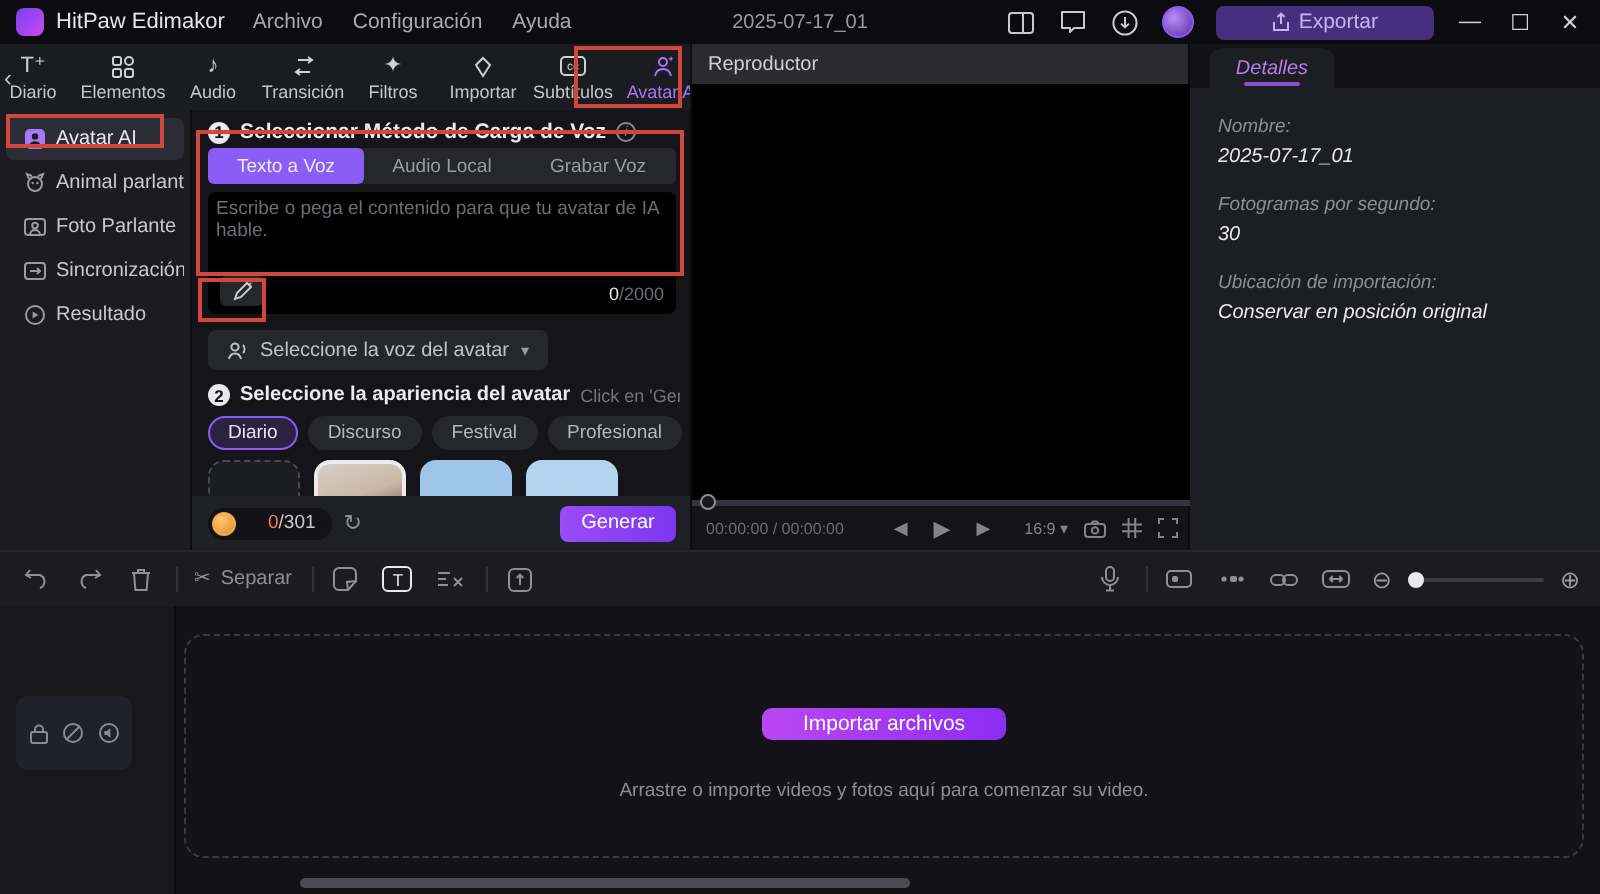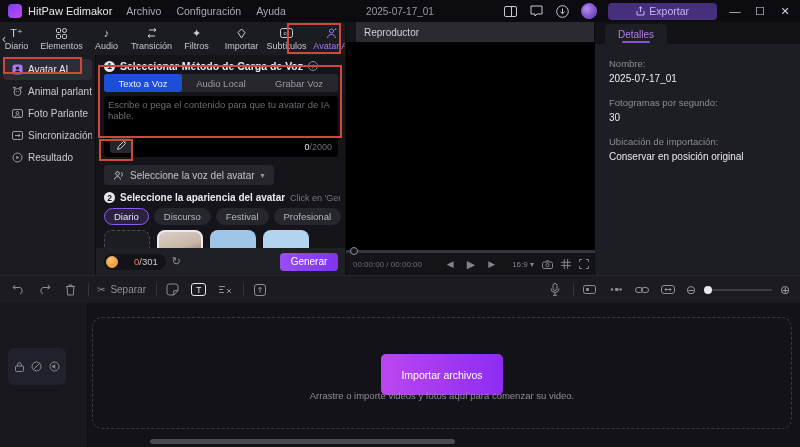--- a/index.html
+++ b/index.html
@@ -38,21 +38,21 @@
 
   
   #panel { left:95px; top:55px; width:250px; height:220px; background:#141419; border-left:1px solid #0c0c10; }
   .stephead { position:absolute; left:8px; display:flex; align-items:center; gap:5px; white-space:nowrap; overflow:hidden; width:236px; }
   .stepnum { width:11px; height:11px; border-radius:50%; background:#e8e8ee; color:#141419; font-size:8.5px; font-weight:bold; display:flex; align-items:center; justify-content:center; flex:none; }
   .steptitle { color:#eceaf0; font-size:10.5px; font-weight:bold; }
   .stephint { color:#74747d; font-size:9px; }
   .info-ic { width:10px; height:10px; border:1px solid #8a8a92; border-radius:50%; color:#8a8a92; font-size:7px; display:flex; align-items:center; justify-content:center; font-style:italic; }
   #voice-tabs { position:absolute; left:8px; top:19px; width:234px; height:18px; background:#26262d; border-radius:3px; display:flex; }
   .vtab { flex:1; display:flex; align-items:center; justify-content:center; font-size:9.5px; color:#9b9ba3; border-radius:3px; }
-  .vtab.active { background:#1d4ed8; color:#ececf0; }
+  .vtab.active { background:#8b5cf6; color:#ececf0; }
   #text-box { position:absolute; left:8px; top:41px; width:234px; height:61px; background:#000; border-radius:4px; }
   #tts-input { position:absolute; left:4px; top:3px; width:226px; height:34px; background:transparent; border:none; resize:none; color:#c9c9d0; font-size:9.5px; font-family:"Liberation Sans",sans-serif; outline:none; }
   #tts-input::placeholder { color:#6c6c75; }
   #ai-pen { position:absolute; left:6px; bottom:4px; width:22px; height:15px; background:#26262d; border-radius:3px; color:#c9c9d0; display:flex; align-items:center; justify-content:center; }
   #counter { position:absolute; right:6px; bottom:5px; font-size:9px; color:#6c6c75; }
   #counter .cur { color:#e8e8ee; }
   #voice-select { position:absolute; left:8px; top:110px; height:20px; padding:0 9px; background:#26262d; border-radius:4px; display:flex; align-items:center; gap:6px; color:#c2c2ca; font-size:10px; }
   #cat-row { position:absolute; left:8px; top:153px; width:234px; display:flex; gap:5px; align-items:center; }
   .pill { height:17px; padding:0 9px; border-radius:9px; background:#26262d; border:1px solid #26262d; color:#b6b6bf; font-size:9.5px; display:flex; align-items:center; white-space:nowrap; }
   .pill.active { background:#2c2240; border-color:#8a5cf5; color:#ece2fc; }
@@ -65,32 +65,32 @@
   .thumb.t3 { background:radial-gradient(circle at 50% 125%, #2e2019 52%, #b3d4ee 53%); }
   #panel-footer { position:absolute; left:0; top:193px; width:250px; height:27px; background:#1f1f26; display:flex; align-items:center; padding:0 8px; gap:6px; }
   #credit-pill { height:16px; background:#121217; border-radius:9px; display:flex; align-items:center; gap:16px; padding:0 8px 0 2px; font-size:9.5px; color:#c9c9d0; }
   #coin { width:12px; height:12px; border-radius:50%; background:radial-gradient(circle at 35% 30%,#ffc876,#e88a2a); border:1px solid #f5a84d; }
   #credit-pill .cur { color:#f07a66; }
   #refresh-ic { color:#8e8e97; font-size:11px; }
   #generate-btn { margin-left:auto; width:58px; height:18px; border-radius:4px; background:linear-gradient(90deg,#9a4cf5,#7d35ef); color:#fff; font-size:10px; display:flex; align-items:center; justify-content:center; }
 
   
   #player { left:345px; top:22px; width:250px; height:253px; background:#131318; border-left:1px solid #0b0b10; border-right:1px solid #0b0b10; }
-  #player-head { height:20px; background:#2a2a30; display:flex; align-items:center; padding-left:8px; color:#cfcfd5; font-size:10px;margin-left:10px; }
+  #player-head { height:20px; background:#2a2a30; display:flex; align-items:center; padding-left:8px; color:#cfcfd5; font-size:10px; }
   #video { position:absolute; left:0; top:20px; width:250px; height:208px; background:#000; }
   #seek { position:absolute; left:0; top:228px; width:250px; height:3px; background:#34343c; }
   #seek-knob { position:absolute; left:4px; top:-3px; width:8px; height:8px; border-radius:50%; background:#17171c; border:1.5px solid #8e8e97; }
   #pcontrols { position:absolute; left:0; top:231px; width:250px; height:22px; display:flex; align-items:center; padding:0 7px; color:#83838c; }
   #timecode { font-size:8px; color:#6d6d76; white-space:nowrap; }
   #play-group { position:absolute; left:50%; transform:translateX(-50%); display:flex; gap:13px; align-items:center; font-size:9px; }
   #play-group .big { font-size:11px; }
   #pc-right { margin-left:auto; display:flex; align-items:center; gap:8px; font-size:8px; }
 
   
-  #details { left:595px; top:22px; width:205px; height:253px; background:#1d1d24; }
+  #details { left:595px; top:22px; width:205px; height:253px; background:#1d1d24;font-style:italic; }
   #details-tabs { height:22px; background:#121217; display:flex; align-items:flex-end; padding-left:10px; }
   #details-tab { width:62px; height:20px; background:#1d1d24; border-radius:6px 6px 0 0; color:#b47ee8; font-size:10px; display:flex; align-items:center; justify-content:center; position:relative; }
   #details-tab::after { content:""; position:absolute; bottom:1px; left:17px; width:28px; height:2px; background:#8a4fd8; border-radius:1px; }
   #details-body { padding:14px 14px 0 14px; }
   .field { margin-bottom:13px; }
   .flabel { color:#8d8d96; font-size:9.5px; margin-bottom:4px; }
   .fvalue { color:#e9e9ee; font-size:10px; }
 
   
   #ttoolbar { left:0; top:275px; width:800px; height:28px; background:#1b1b21; border-top:1px solid #26262c; display:flex; align-items:center; padding:0 10px; color:#8f8f98; }
@@ -102,21 +102,21 @@
   #tt-right { margin-left:auto; display:flex; align-items:center; }
   #zoom-slider { width:68px; height:2px; background:#3c3c44; border-radius:1px; margin:0 8px; position:relative; }
   #zoom-knob { position:absolute; left:0; top:-3px; width:8px; height:8px; border-radius:50%; background:#e8e8ee; }
   .zoom-ic { font-size:12px; color:#9a9aa2; }
 
   
   #timeline { left:0; top:303px; width:800px; height:144px; background:#121218; }
   #track-head { position:absolute; left:0; top:0; width:88px; height:144px; background:#17171d; border-right:1px solid #0d0d12; }
   #track-ctrls { position:absolute; left:8px; top:45px; width:58px; height:37px; background:#21212b; border-radius:6px; display:flex; align-items:center; justify-content:center; gap:7px; color:#8a8a92; }
   #dropzone { position:absolute; left:92px; top:14px; width:700px; height:112px; border:1px dashed #3a3a44; border-radius:10px; }
-  #import-btn { position:absolute; left:50%; top:36px; transform:translateX(-50%); width:122px; height:41px; border-radius:5px; background:linear-gradient(90deg,#bb46f0,#8d2df2); color:#fff; font-size:10.5px; display:flex; align-items:center; justify-content:center; }
+  #import-btn { position:absolute; left:50%; top:36px; transform:translateX(-50%); width:122px; height:16px; border-radius:5px; background:linear-gradient(90deg,#bb46f0,#8d2df2); color:#fff; font-size:10.5px; display:flex; align-items:center; justify-content:center; }
   #drop-hint { position:absolute; left:0; top:72px; width:100%; text-align:center; color:#8d8d95; font-size:9.5px; }
   #hscroll { position:absolute; left:150px; top:136px; width:305px; height:5px; background:#4a4a54; border-radius:3px; }
 
   
   .redbox { position:absolute; border:2px solid #d2473c; pointer-events:none; z-index:50; }
   #red-ribbon { left:287px; top:23px; width:54px; height:31px; }
   #red-sidebar { left:3px; top:57px; width:79px; height:17px; }
   #red-voice { left:98px; top:65px; width:244px; height:73px; }
   #red-pen { left:99px; top:139px; width:34px; height:22px; }
 

